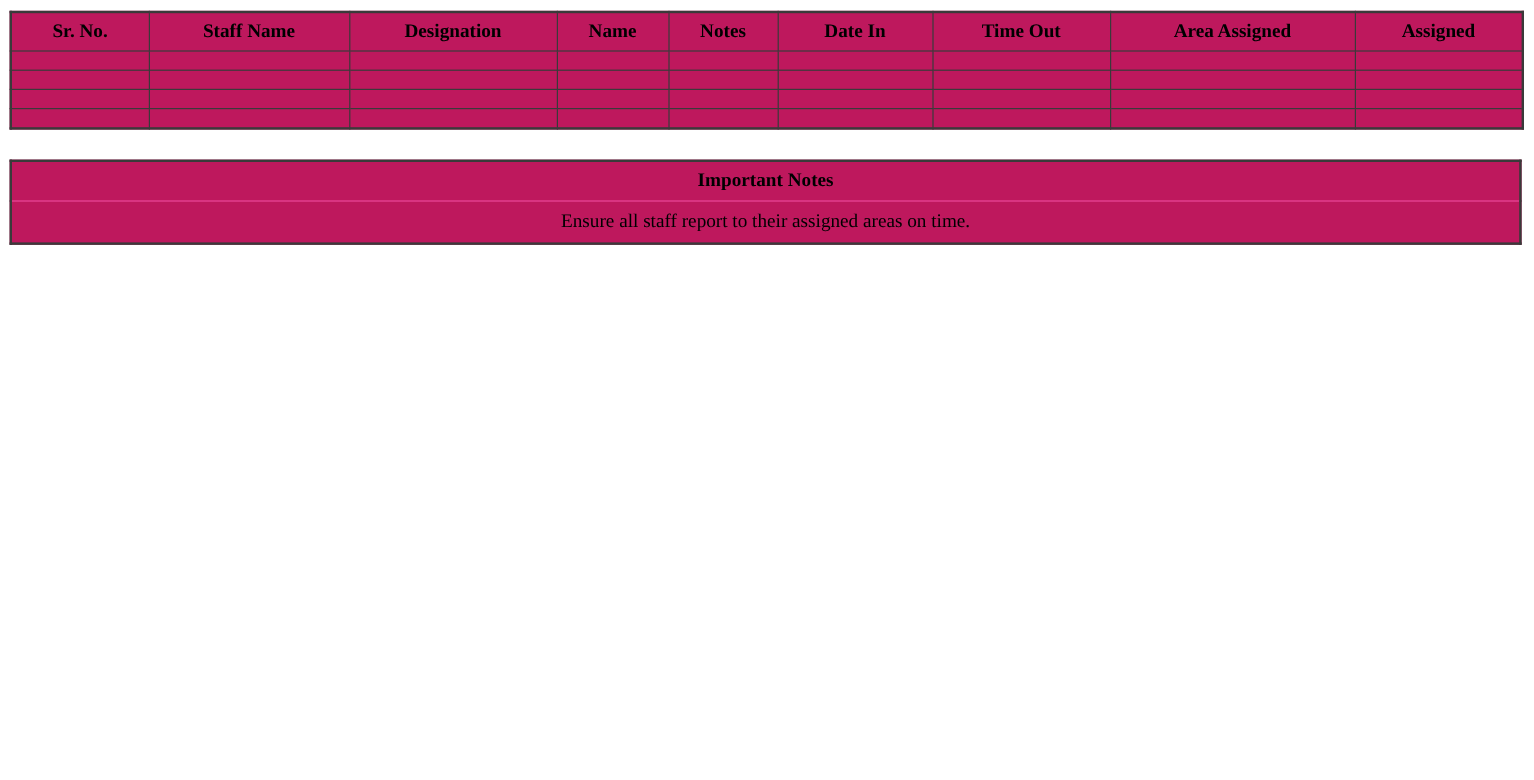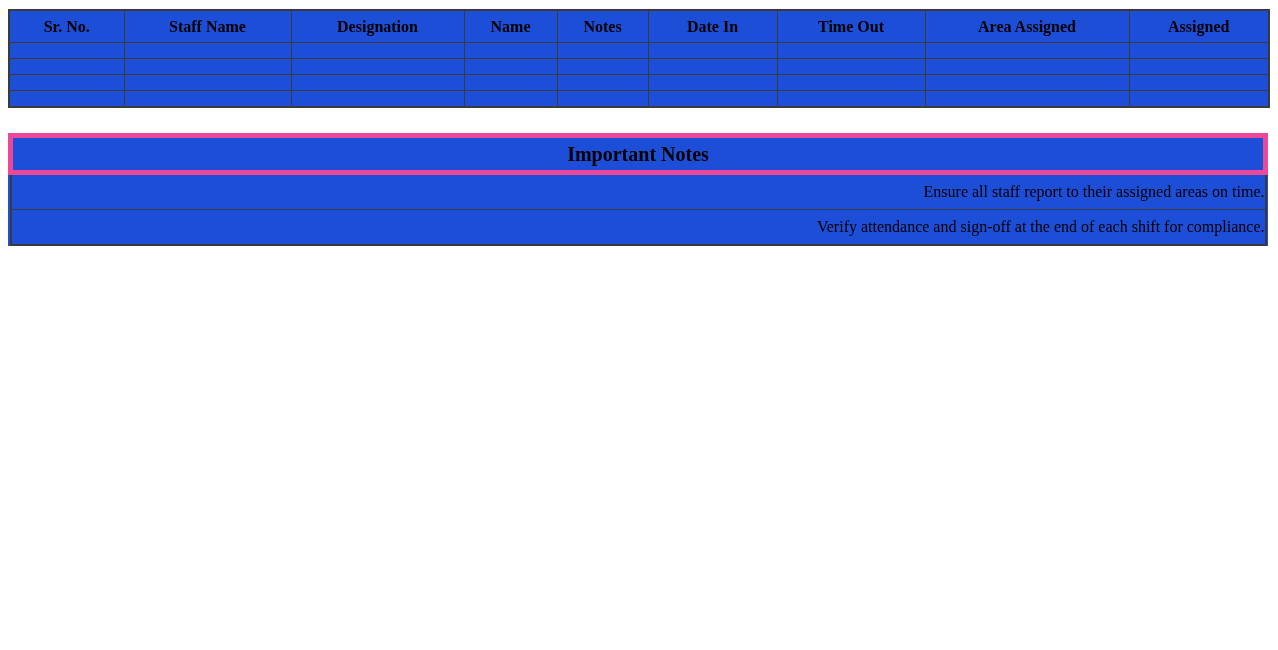--- a/index.html
+++ b/index.html
@@ -9,21 +9,21 @@
     width: 1278px;
     height: 650px;
     font-family: "Liberation Serif", serif;
     color: #000000;
   }
   table {
     border-collapse: collapse;
     table-layout: fixed;
     margin-left: 8px;
     width: 1260px;
-    background: #1d4ed8;
+    background: #be185d;
   }
   .roster-table {
     margin-top: 9px;
     border: 2px solid #3a3a3a;
   }
   .roster-table th {
     border: 1px solid #3a3a3a;
     height: 31px;
     font-size: 16px;
     font-weight: bold;
@@ -36,34 +36,34 @@
     border: 1px solid #3a3a3a;
     height: 15px;
     padding: 0;
     font-size: 12px;
   }
   .notes-table {
     margin-top: 25px;
     border: 2px solid #3a3a3a;
   }
   .notes-table th {
-    border: 5px solid #ec4899;
+    border: 1px solid #ec4899;
     height: 32px;
-    font-size: 20px;
+    font-size: 16px;
     font-weight: bold;
     text-align: center;
     vertical-align: middle;
     padding: 0;
   }
   .notes-table td {
     border: 1px solid #3a3a3a;
     height: 34px;
     font-size: 16px;
     font-weight: normal;
-    text-align: right;
+    text-align: center;
     vertical-align: middle;
     padding: 0;
   }
   
   .col-sr       { width: 115px; }
   .col-name     { width: 167px; }
   .col-desig    { width: 173px; }
   .col-shift    { width: 93px; }
   .col-date     { width: 91px; }
   .col-timein   { width: 129px; }
@@ -150,17 +150,14 @@
 <table class="notes-table">
   <thead>
     <tr>
       <th>Important Notes</th>
     </tr>
   </thead>
   <tbody id="notes-body">
       <tr>
         <td>Ensure all staff report to their assigned areas on time.</td>
       </tr>
-      <tr>
-        <td>Verify attendance and sign-off at the end of each shift for compliance.</td>
-      </tr>
     </tbody>
 </table>
 
 </body></html>

